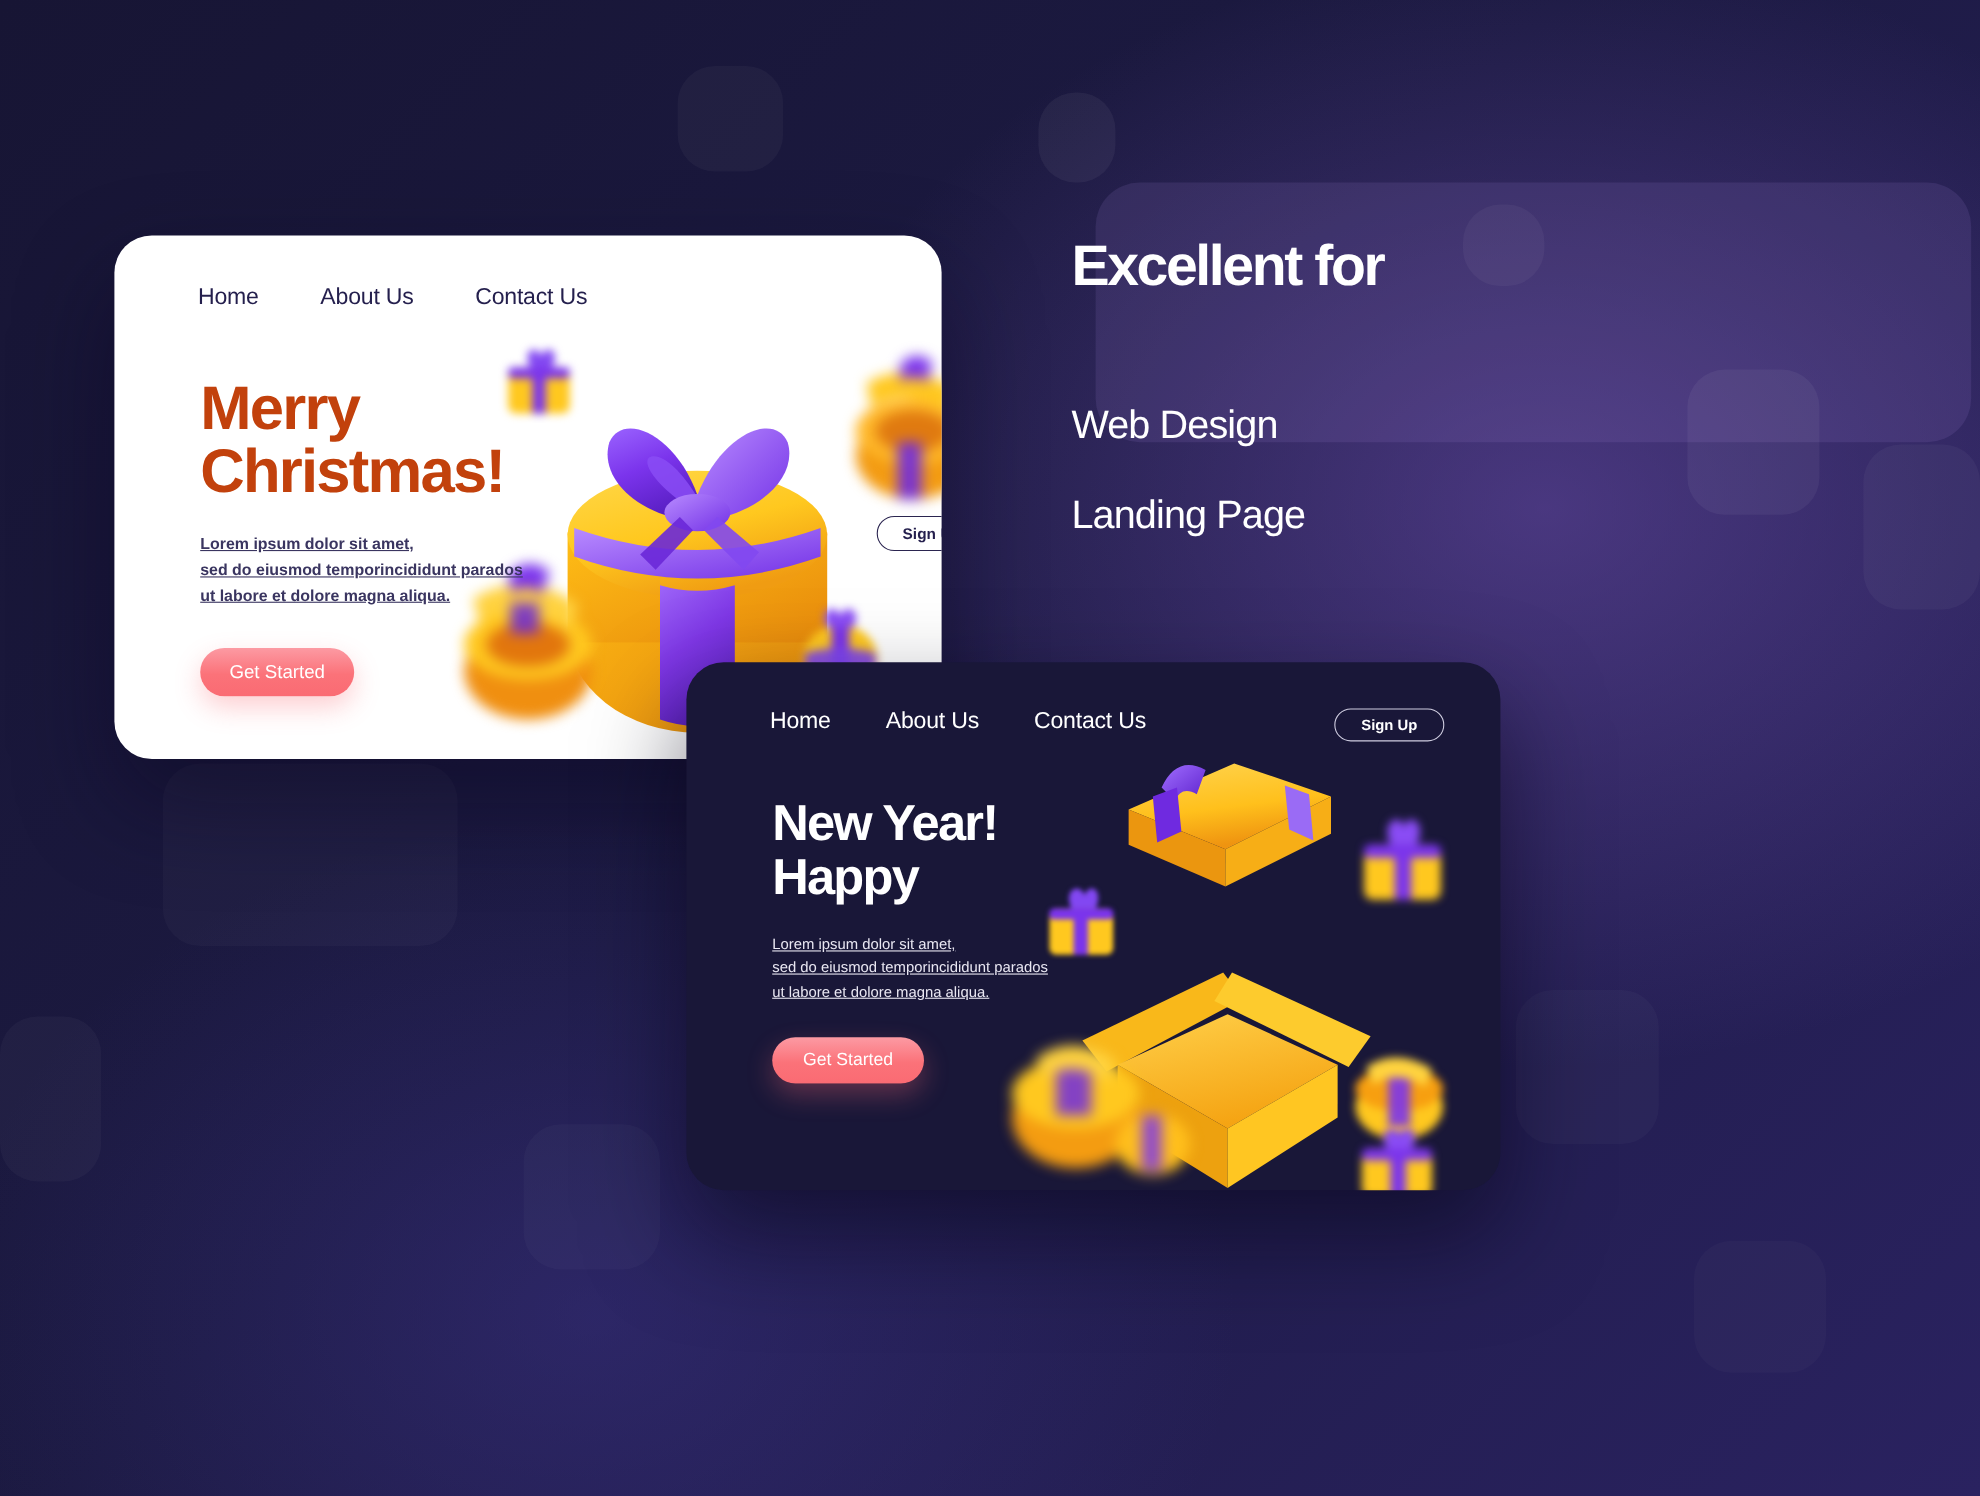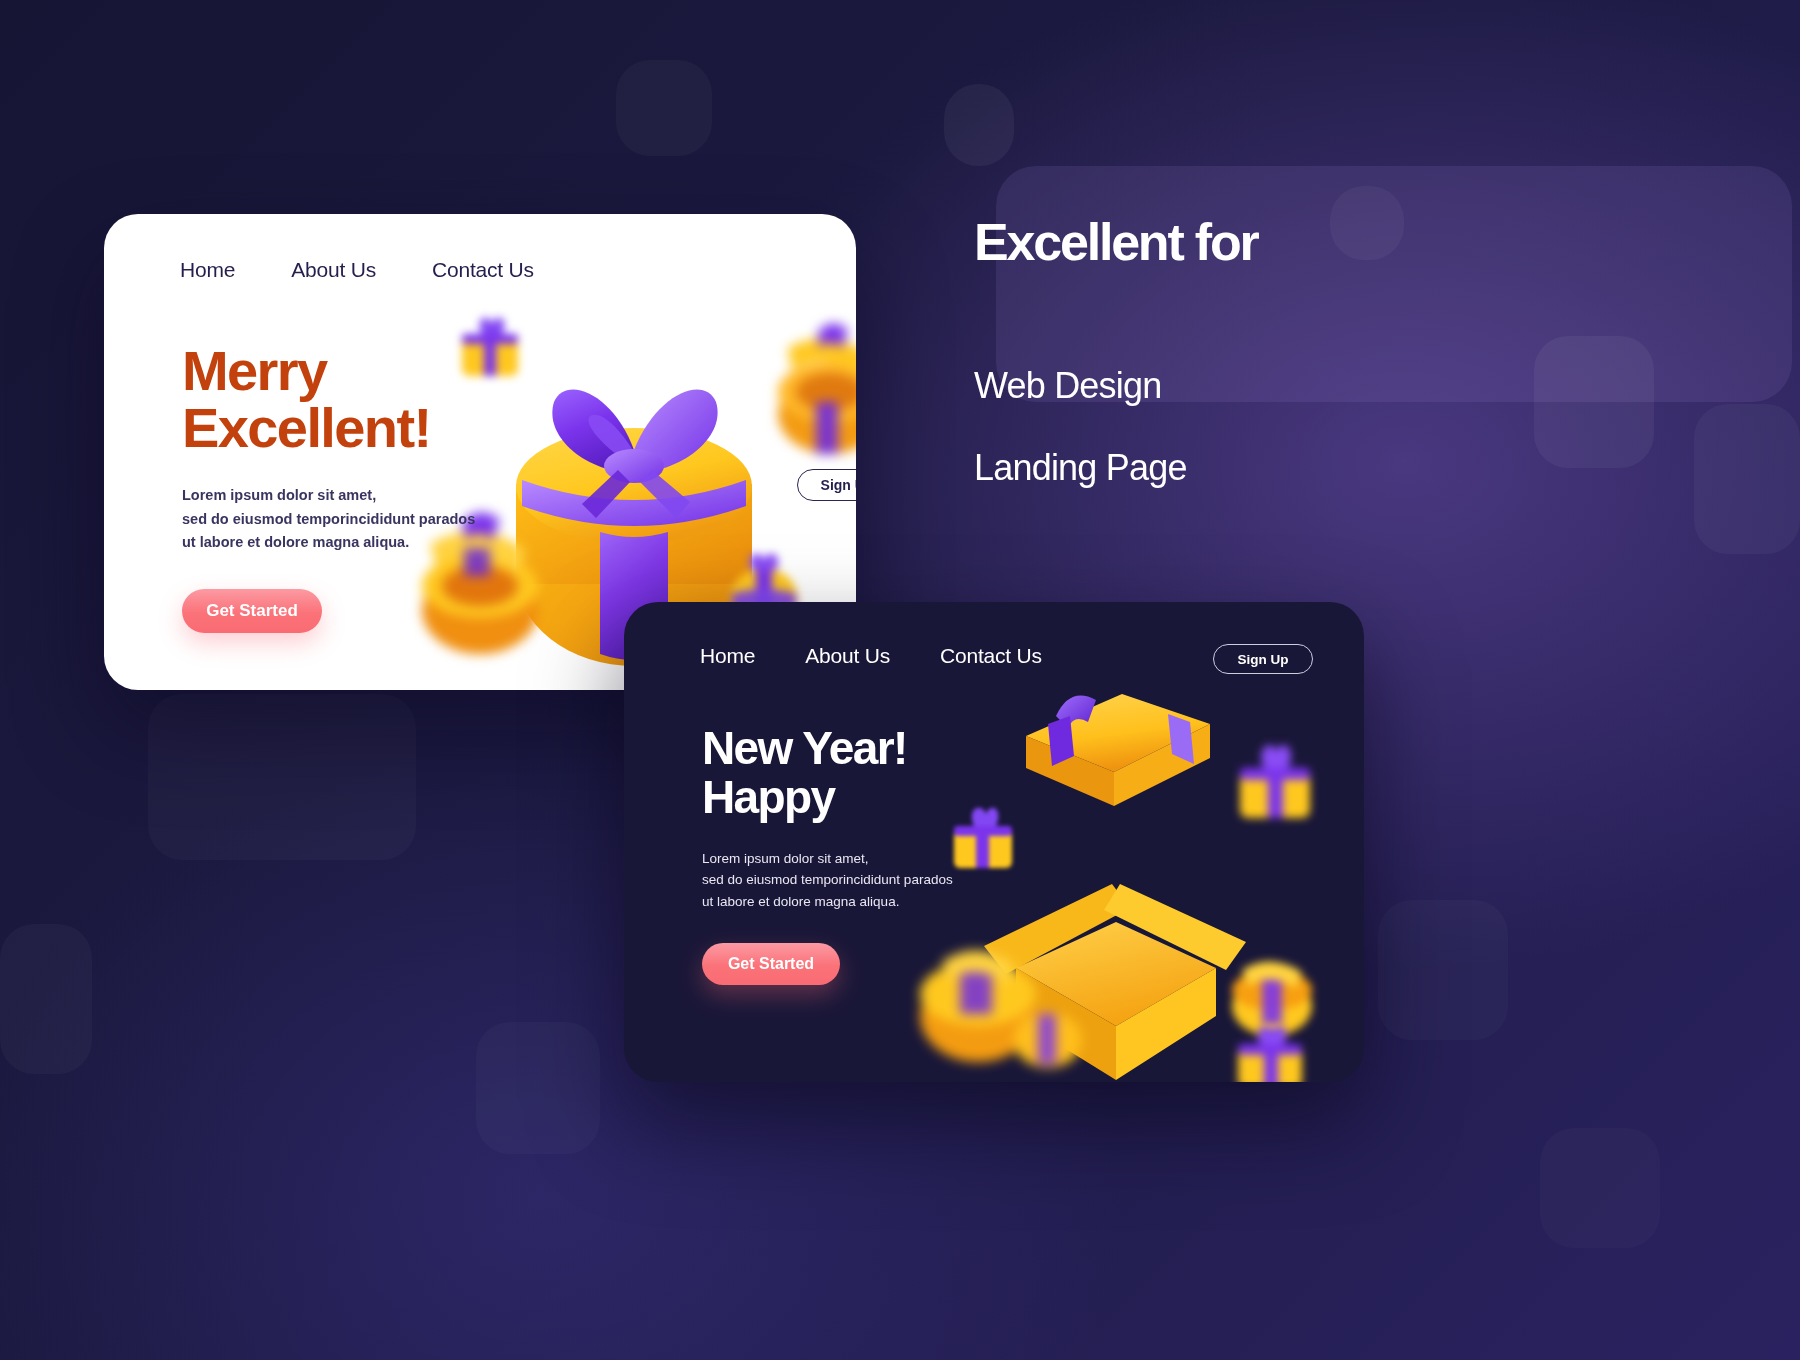--- a/index.html
+++ b/index.html
@@ -60,27 +60,27 @@
     position:absolute; left:589px; top:42px; width:100px; height:30px;
     border:1.4px solid #cfcde0; color:#ffffff; font-size:13.5px;
   }
 
   
   .headline{ font-weight:bold; letter-spacing:-1.6px; }
   .light .headline{ color:#c2410c; font-size:56px; line-height:1.02; }
   .dark  .headline{ color:#ffffff; font-size:46px; line-height:1.06; }
 
   .lede{ }
-  .lede div{ white-space:nowrap; }
+  .lede div{ white-space:nowrap;text-decoration:underline; }
   .light .lede{ color:#3a3560; font-size:14.5px; line-height:1.62; font-weight:bold; }
   .dark  .lede{ color:#e9e7f2; font-size:13.5px; line-height:1.62; }
 
   .cta{
     border-radius:999px; display:flex; align-items:center; justify-content:center;
-    color:#fff; font-weight:bold; cursor:pointer; white-space:nowrap;
+    color:#fff; font-weight:normal; cursor:pointer; white-space:nowrap;
     background:linear-gradient(180deg,#fc9aa3 0%,#fb7279 55%,#fa6b73 100%);
     box-shadow:0 10px 24px rgba(250,107,115,0.32);
   }
 
   
   .promo{ position:absolute; left:974px; top:212px; width:760px; }
   .promo-title{
     color:#ffffff; font-weight:bold; font-size:52px; line-height:1.17;
     letter-spacing:-2.2px;
   }
@@ -190,21 +190,21 @@
   <svg class="art blur-md" style="left:612px;top:330px;width:96px;height:96px;" viewBox="0 0 96 96">
     <ellipse cx="48" cy="56" rx="34" ry="32" fill="#ffc81f"></ellipse>
     <rect x="40" y="24" width="16" height="64" fill="#7b34ec"></rect>
     <path d="M16 50 q32 -10 64 0 l0 14 q-32 10 -64 0 Z" fill="#8247f2" opacity="0.9"></path>
     <path d="M36 26 C28 10 44 4 48 16 C52 4 68 10 60 26 Z" fill="#8a4cf5"></path>
   </svg>
 
   <div style="position:absolute;left:78px;top:128px;">
     <div class="headline">
       <div>Merry</div>
-      <div>Excellent!</div>
+      <div>Christmas!</div>
     </div>
     <div class="lede" style="margin-top:28px;">
       <div>Lorem ipsum dolor sit amet,</div>
       <div>sed do eiusmod temporincididunt parados</div>
       <div>ut labore et dolore magna aliqua.</div>
     </div>
     <div class="cta" style="margin-top:34px;width:140px;height:44px;font-size:17px;">Get Started</div>
   </div>
 </div>
 

